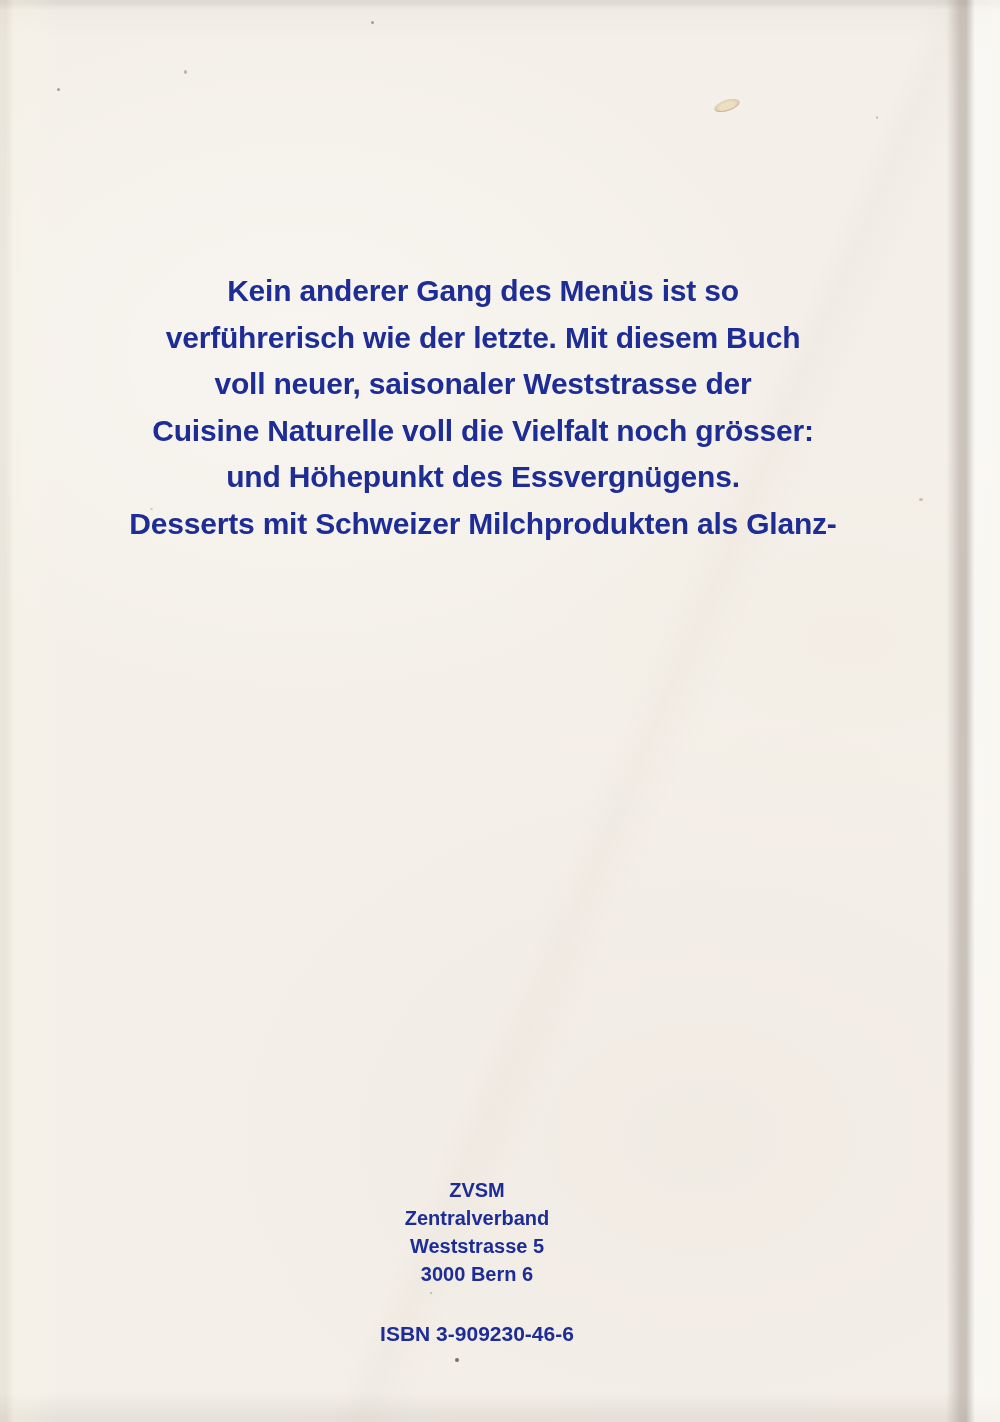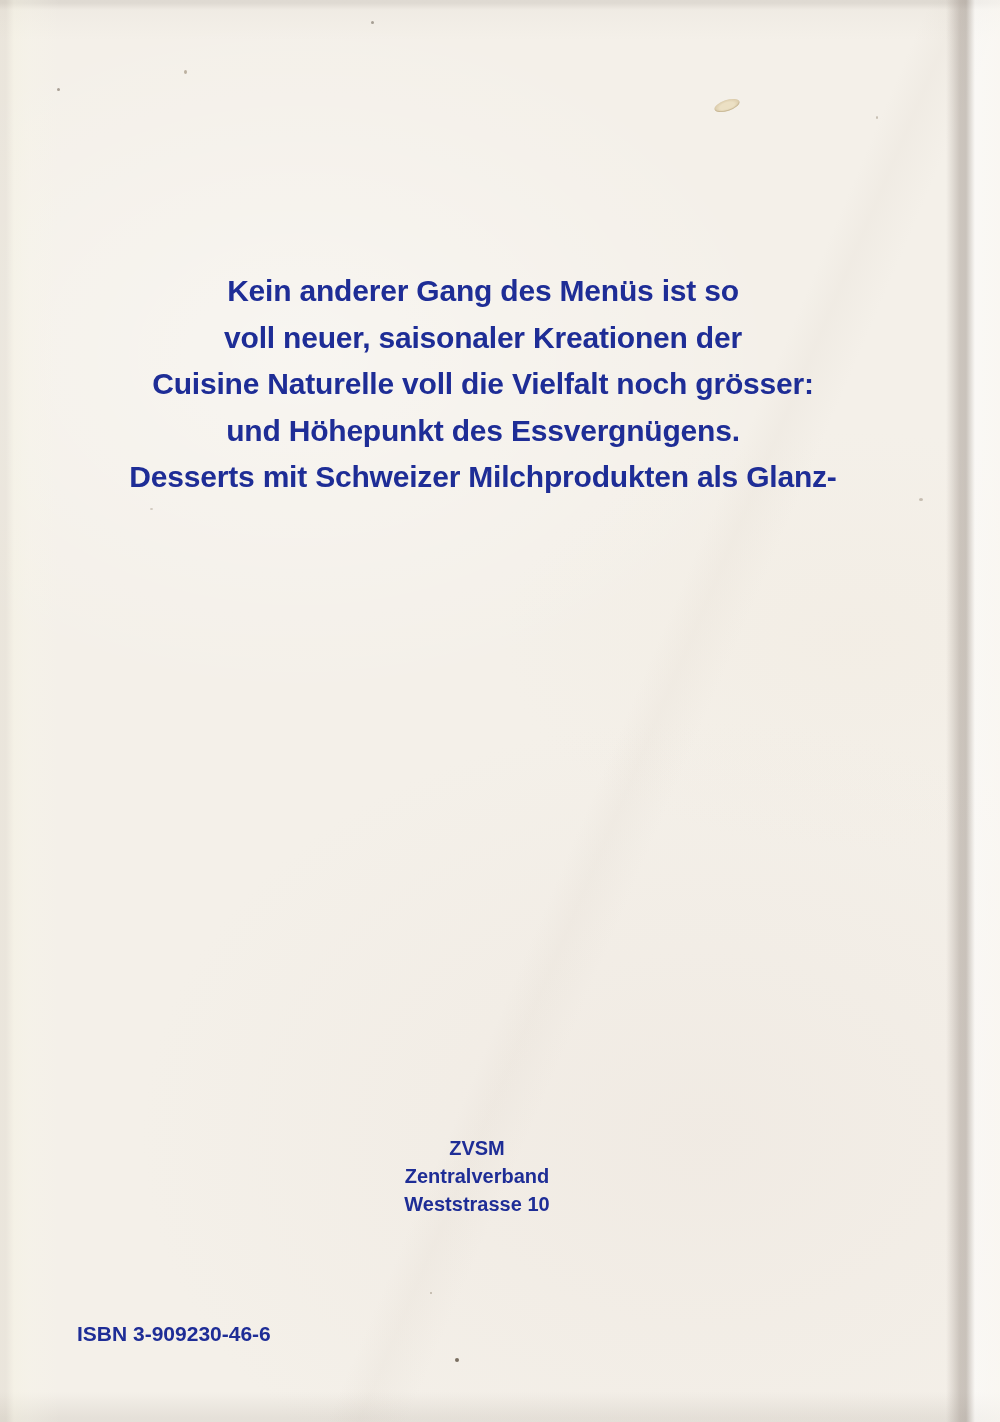--- a/index.html
+++ b/index.html
@@ -41,33 +41,34 @@
     text-align: center;
     color: var(--text-blue);
     font-size: 30px;
     font-weight: bold;
     line-height: 46.5px;
     letter-spacing: -0.2px;
   }
   .publisher {
     position: absolute;
     left: 77px;
-    top: 1134px;
+    top: 1176px;
     width: 800px;
     text-align: center;
     color: var(--text-blue);
     font-size: 20px;
     font-weight: bold;
     line-height: 28px;
   }
   .isbn {
     position: absolute;
     left: 77px;
     top: 1322px;
     width: 800px;
+    text-align: center;
     color: var(--text-blue);
     font-size: 21px;
     font-weight: bold;
   }
   .blemish {
     position: absolute;
     left: 714px;
     top: 100px;
     width: 26px;
     height: 11px;
@@ -96,27 +97,29 @@
   <div class="speck s2"></div>
   <div class="speck s3"></div>
   <div class="speck s4"></div>
   <div class="speck s5"></div>
   <div class="speck s6"></div>
   <div class="speck s7"></div>
   <div class="speck s8"></div>
 
   <div class="quote">
     <div>Kein anderer Gang des Menüs ist so</div>
-    <div>voll neuer, saisonaler Kreationen der</div>
+    <div>verführerisch wie der letzte. Mit diesem Buch</div>
+    <div>voll neuer, saisonaler Weststrasse der</div>
     <div>Cuisine Naturelle voll die Vielfalt noch grösser:</div>
     <div>und Höhepunkt des Essvergnügens.</div>
     <div>Desserts mit Schweizer Milchprodukten als Glanz-</div>
   </div>
 
   <div class="publisher">
     <div>ZVSM</div>
     <div>Zentralverband</div>
-    <div>Weststrasse 10</div>
+    <div>Weststrasse 5</div>
+    <div>3000 Bern 6</div>
   </div>
 
   <div class="isbn">ISBN 3-909230-46-6</div>
 
 </div>
 
 </body></html>

